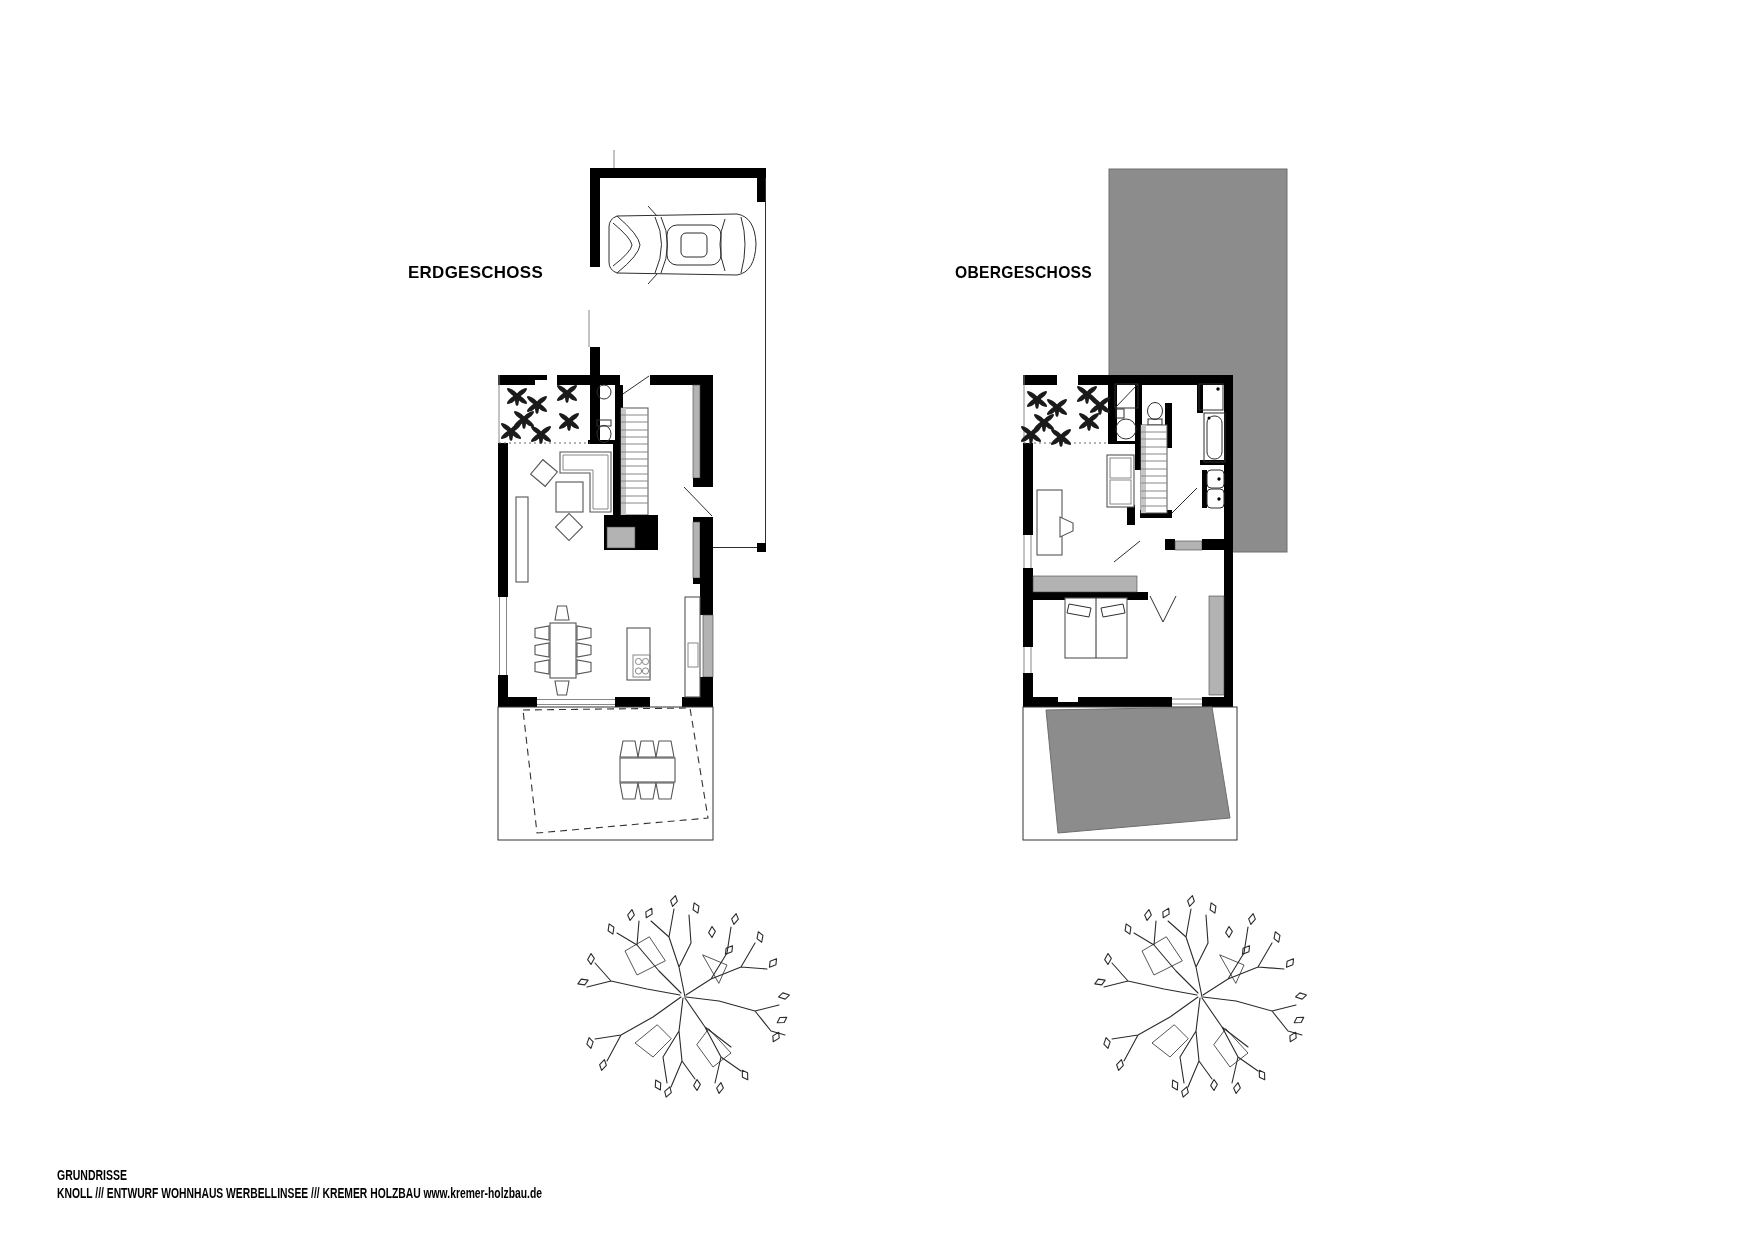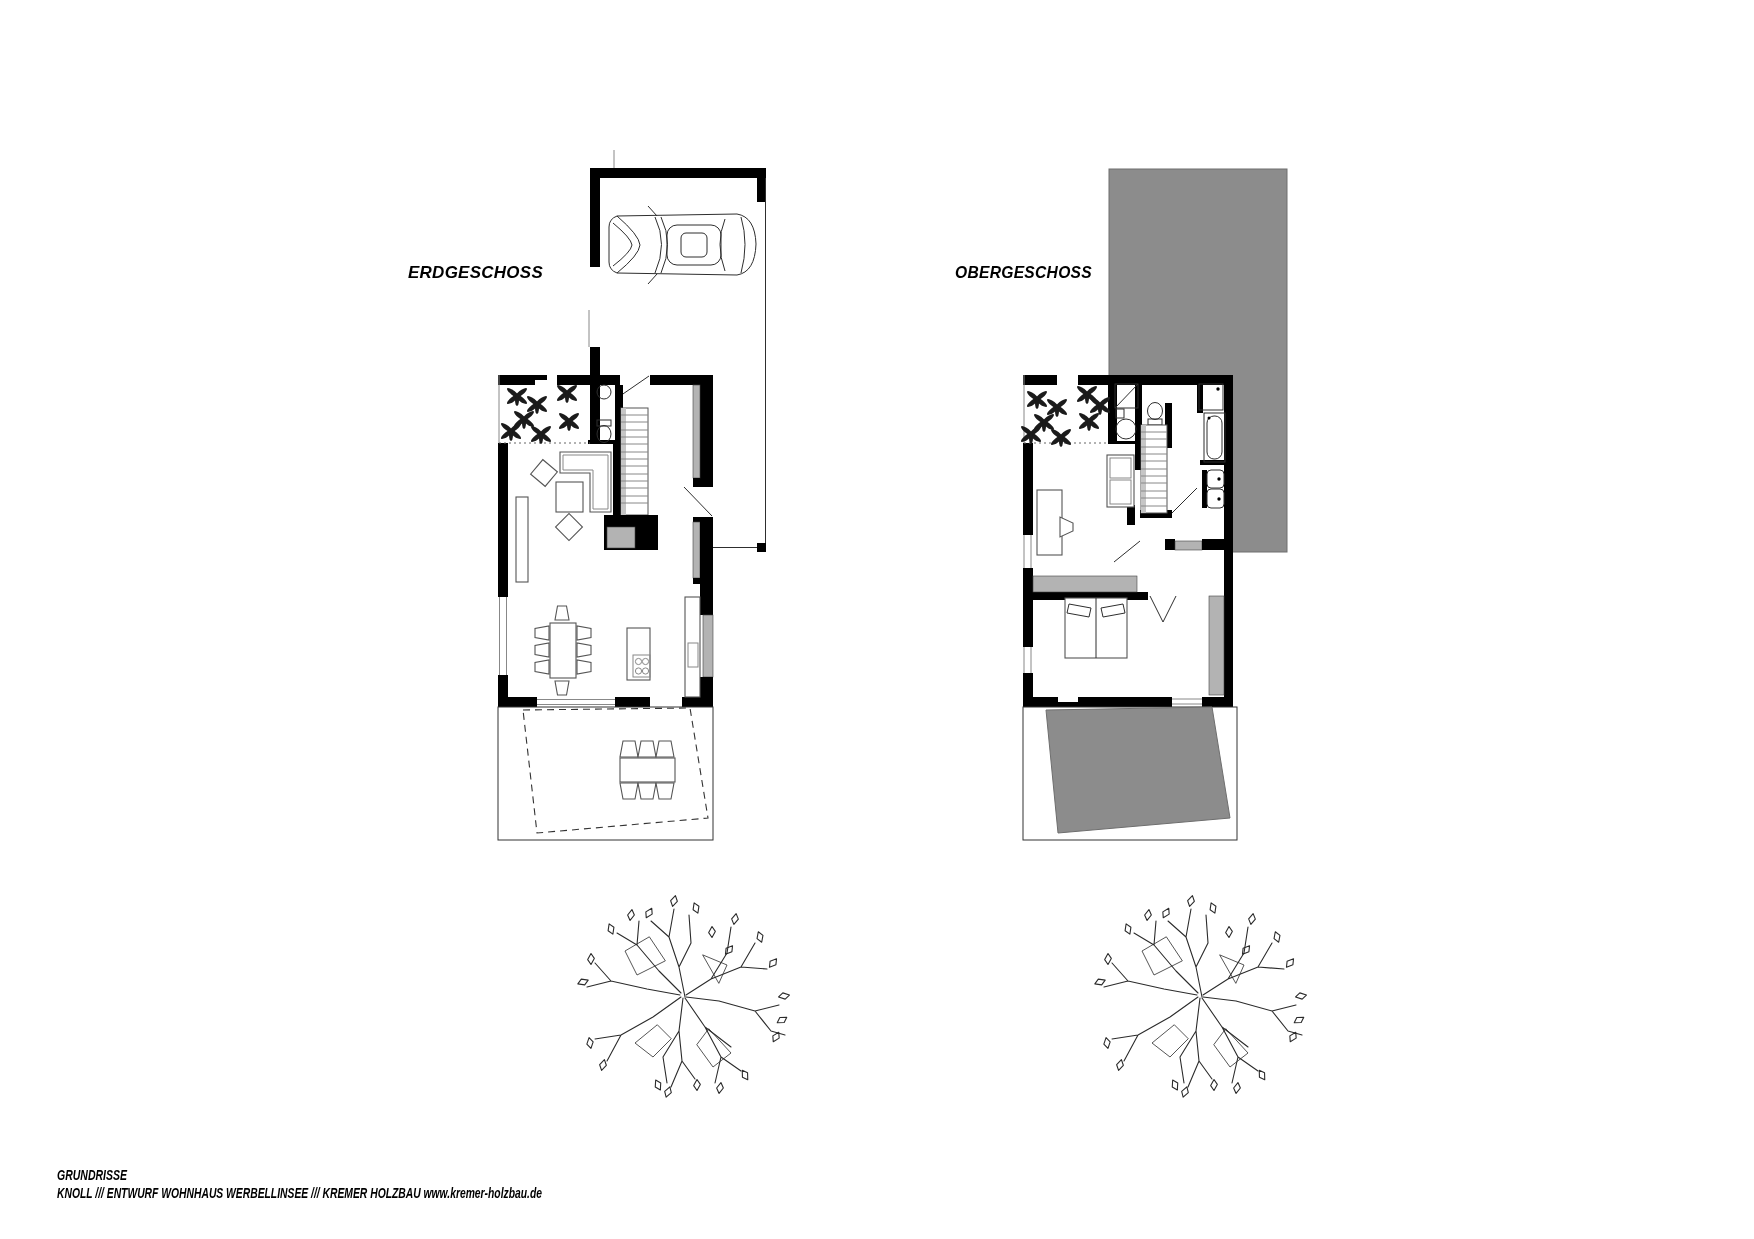--- a/index.html
+++ b/index.html
@@ -1,17 +1,17 @@
 <!DOCTYPE html>
 <html style="--background: #ffffff; --wall: #000000; --roof: #8c8c8c; --sill: #b3b3b3; --line: #2e2e2e;"><head>
 <meta charset="utf-8">
 <style>
   html,body{margin:0;padding:0;background:#fff;}
   .sheet{position:relative;width:1754px;height:1239px;background:var(--background,#fff);
-         font-family:"Liberation Sans", sans-serif;overflow:hidden;font-style:italic;}
+         font-family:"Liberation Sans", sans-serif;overflow:hidden;}
   svg{display:block;}
   svg text{font-family:"Liberation Sans", sans-serif;font-weight:bold;fill:#000;}
   .plan-label{font-size:17px;letter-spacing:.3px;}
   .footer-text{font-size:14.5px;}
   
   .w   {fill:var(--wall,#000);stroke:none;}
   .ln  {stroke:var(--line,#2e2e2e);stroke-width:1;fill:none;}
   .ln2 {stroke:#888;stroke-width:1;fill:none;}
   .furn{stroke:#555;stroke-width:1.1;fill:#fff;}
   .furn2{stroke:#888;stroke-width:1;fill:none;}

